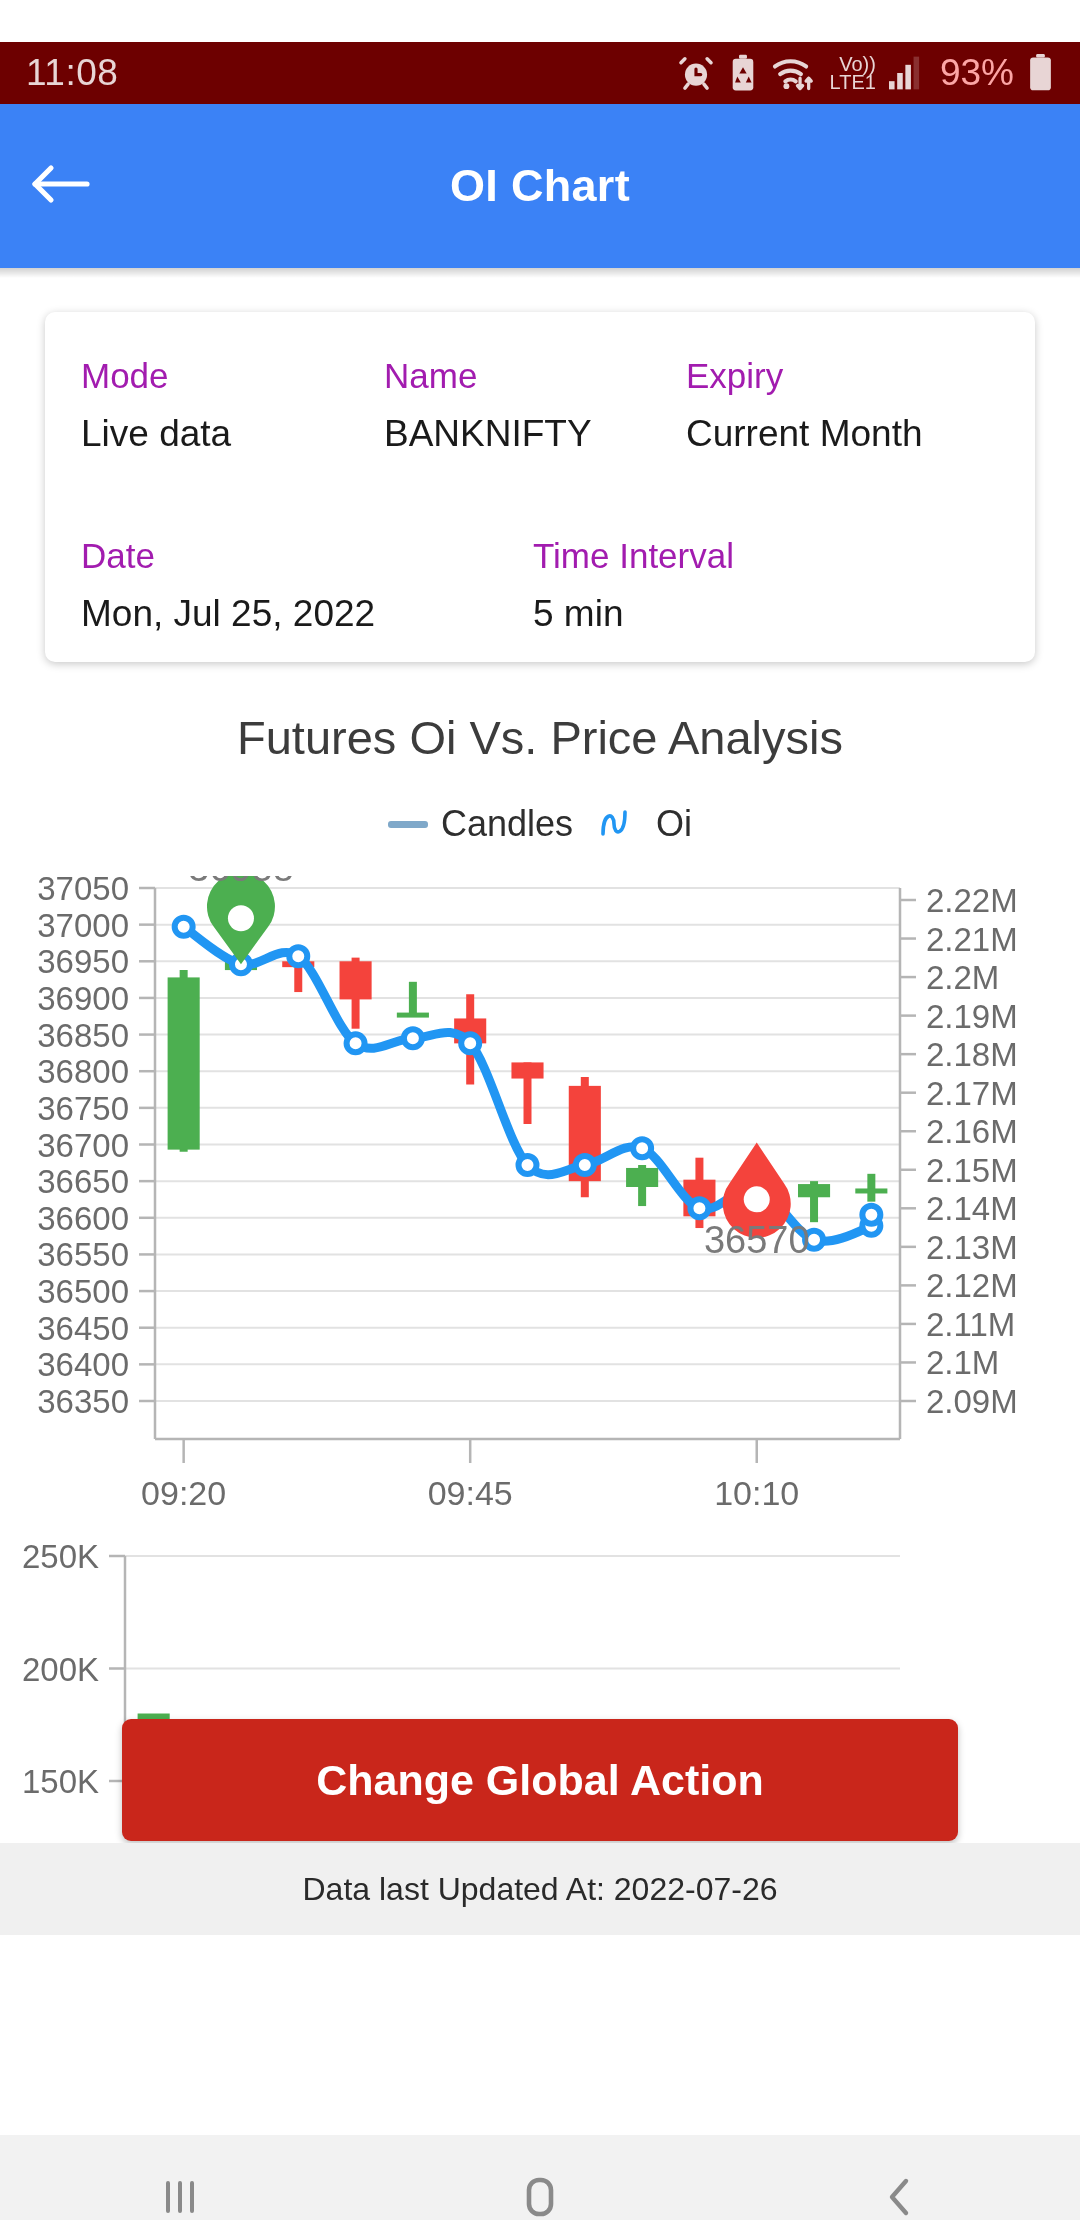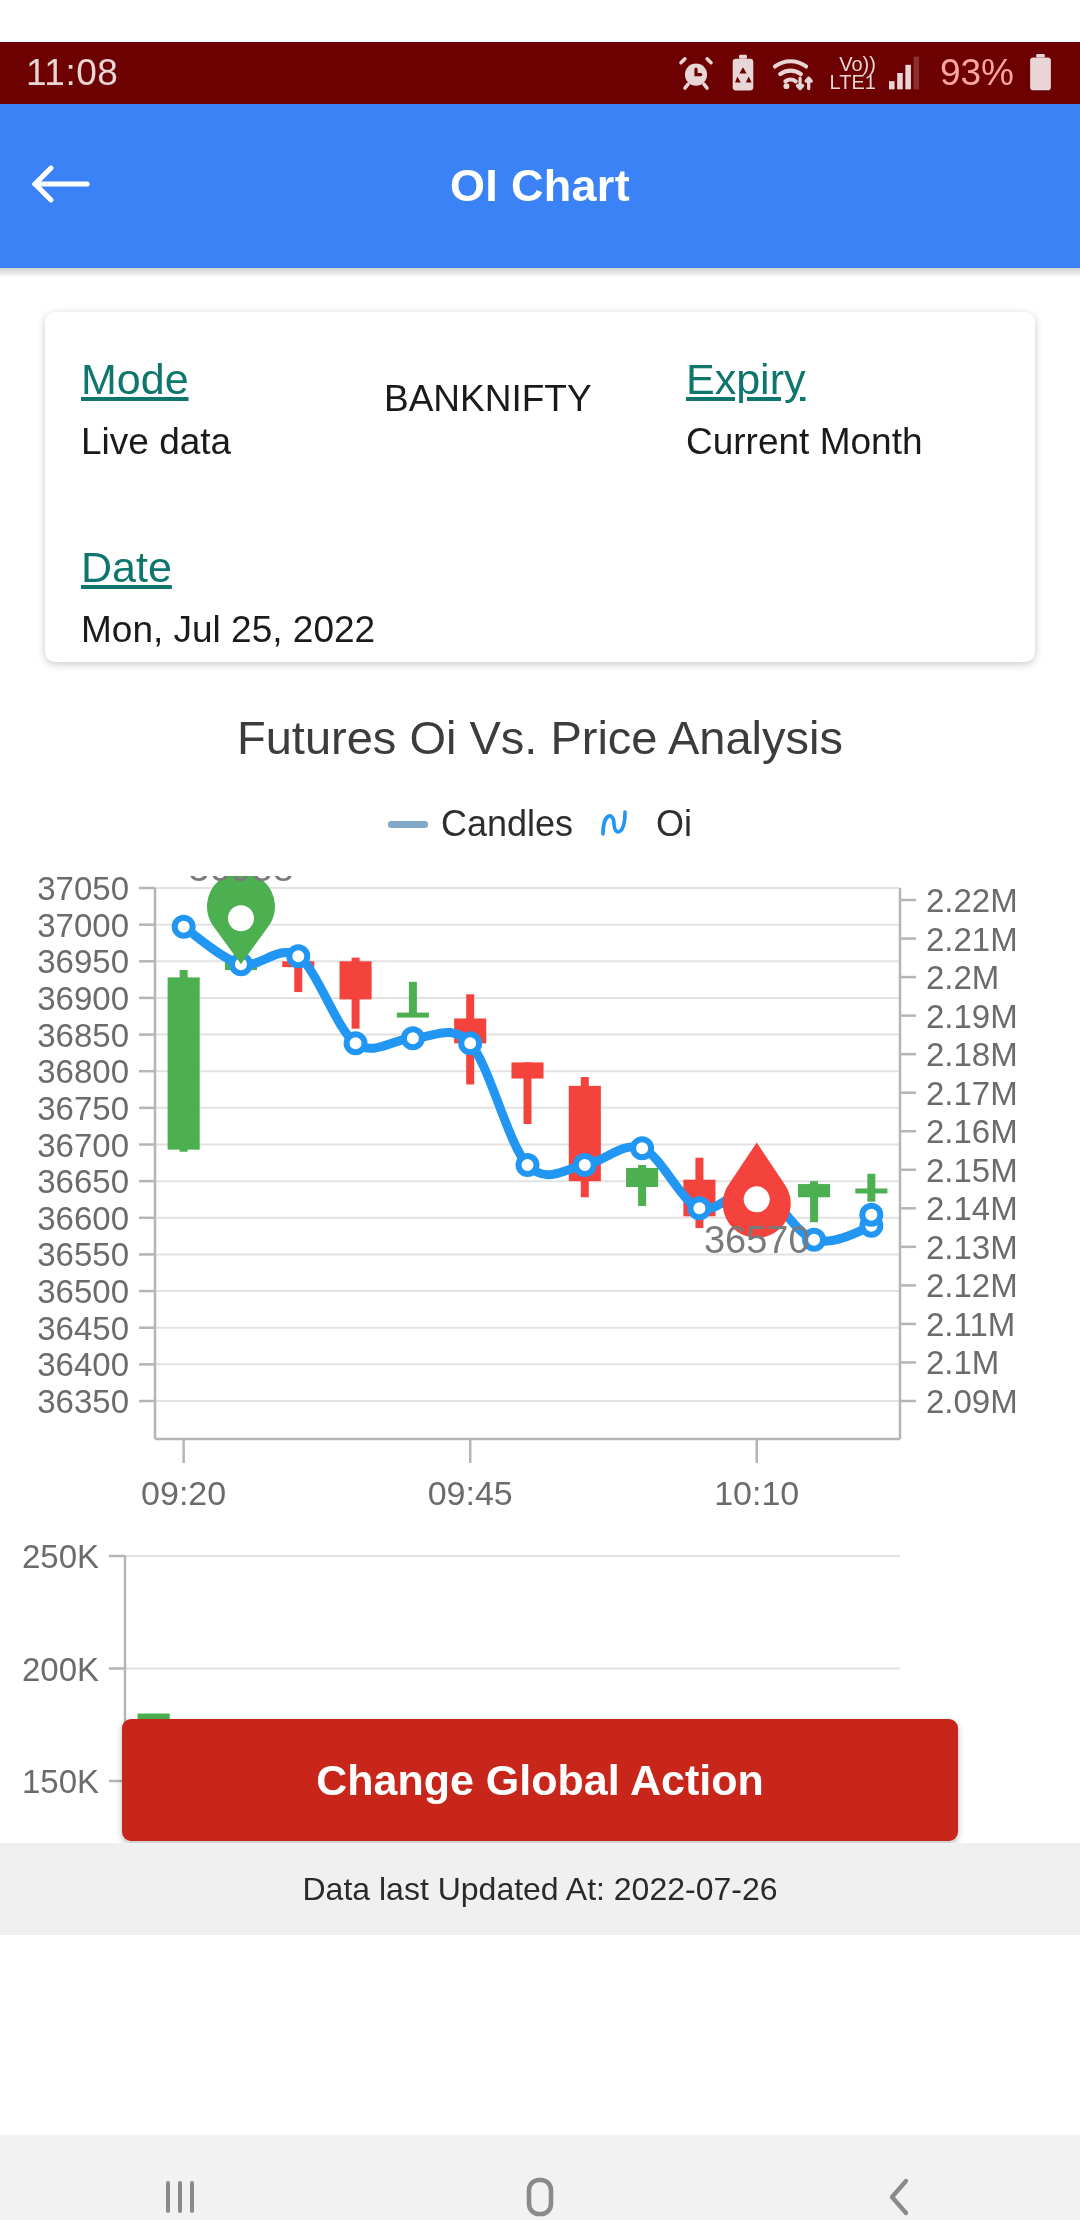--- a/index.html
+++ b/index.html
@@ -52,21 +52,21 @@
     box-shadow: 0 2px 9px rgba(0,0,0,0.22);
     padding: 46px 36px 0 36px;
   }
   .card-row { display: flex; }
   .card-row.row2 { margin-top: 86px; }
   .card-cell { }
   .card-cell.c1 { width: 303px; }
   .card-cell.c2 { width: 302px; }
   .card-cell.c3 { width: 310px; }
   .card-cell.d1 { width: 452px; }
-  .card-label { color: #0f766e; font-size: 43px; line-height: 1.0; text-decoration: underline; }
+  .card-label { color: #a21caf; font-size: 35px; line-height: 1.0; }
   .card-value { color: #1a1a1a; font-size: 37px; margin-top: 22px; line-height: 1.0; }
 
   
   .chart-title {
     position: absolute; left: 0; top: 432px; width: 1080px; text-align: center;
     color: #3c3c3c; font-size: 47px;
   }
   .legend {
     position: absolute; left: 0; top: 525px; width: 1080px;
     display: flex; align-items: center; justify-content: center; gap: 26px;
@@ -180,31 +180,36 @@
 
   <div class="content">
 
     <div class="card">
       <div class="card-row">
         <div class="card-cell c1">
           <div class="card-label">Mode</div>
           <div class="card-value">Live data</div>
         </div>
         <div class="card-cell c2">
+          <div class="card-label">Name</div>
           <div class="card-value">BANKNIFTY</div>
         </div>
         <div class="card-cell c3">
           <div class="card-label">Expiry</div>
           <div class="card-value">Current Month</div>
         </div>
       </div>
       <div class="card-row row2">
         <div class="card-cell d1">
           <div class="card-label">Date</div>
           <div class="card-value">Mon, Jul 25, 2022</div>
+        </div>
+        <div class="card-cell">
+          <div class="card-label">Time Interval</div>
+          <div class="card-value">5 min</div>
         </div>
       </div>
     </div>
 
     <div class="chart-title">Futures Oi Vs. Price Analysis</div>
 
     <div class="legend">
       <div class="legend-item">
         <span class="legend-swatch-line"></span>
         <span class="legend-label">Candles</span>

